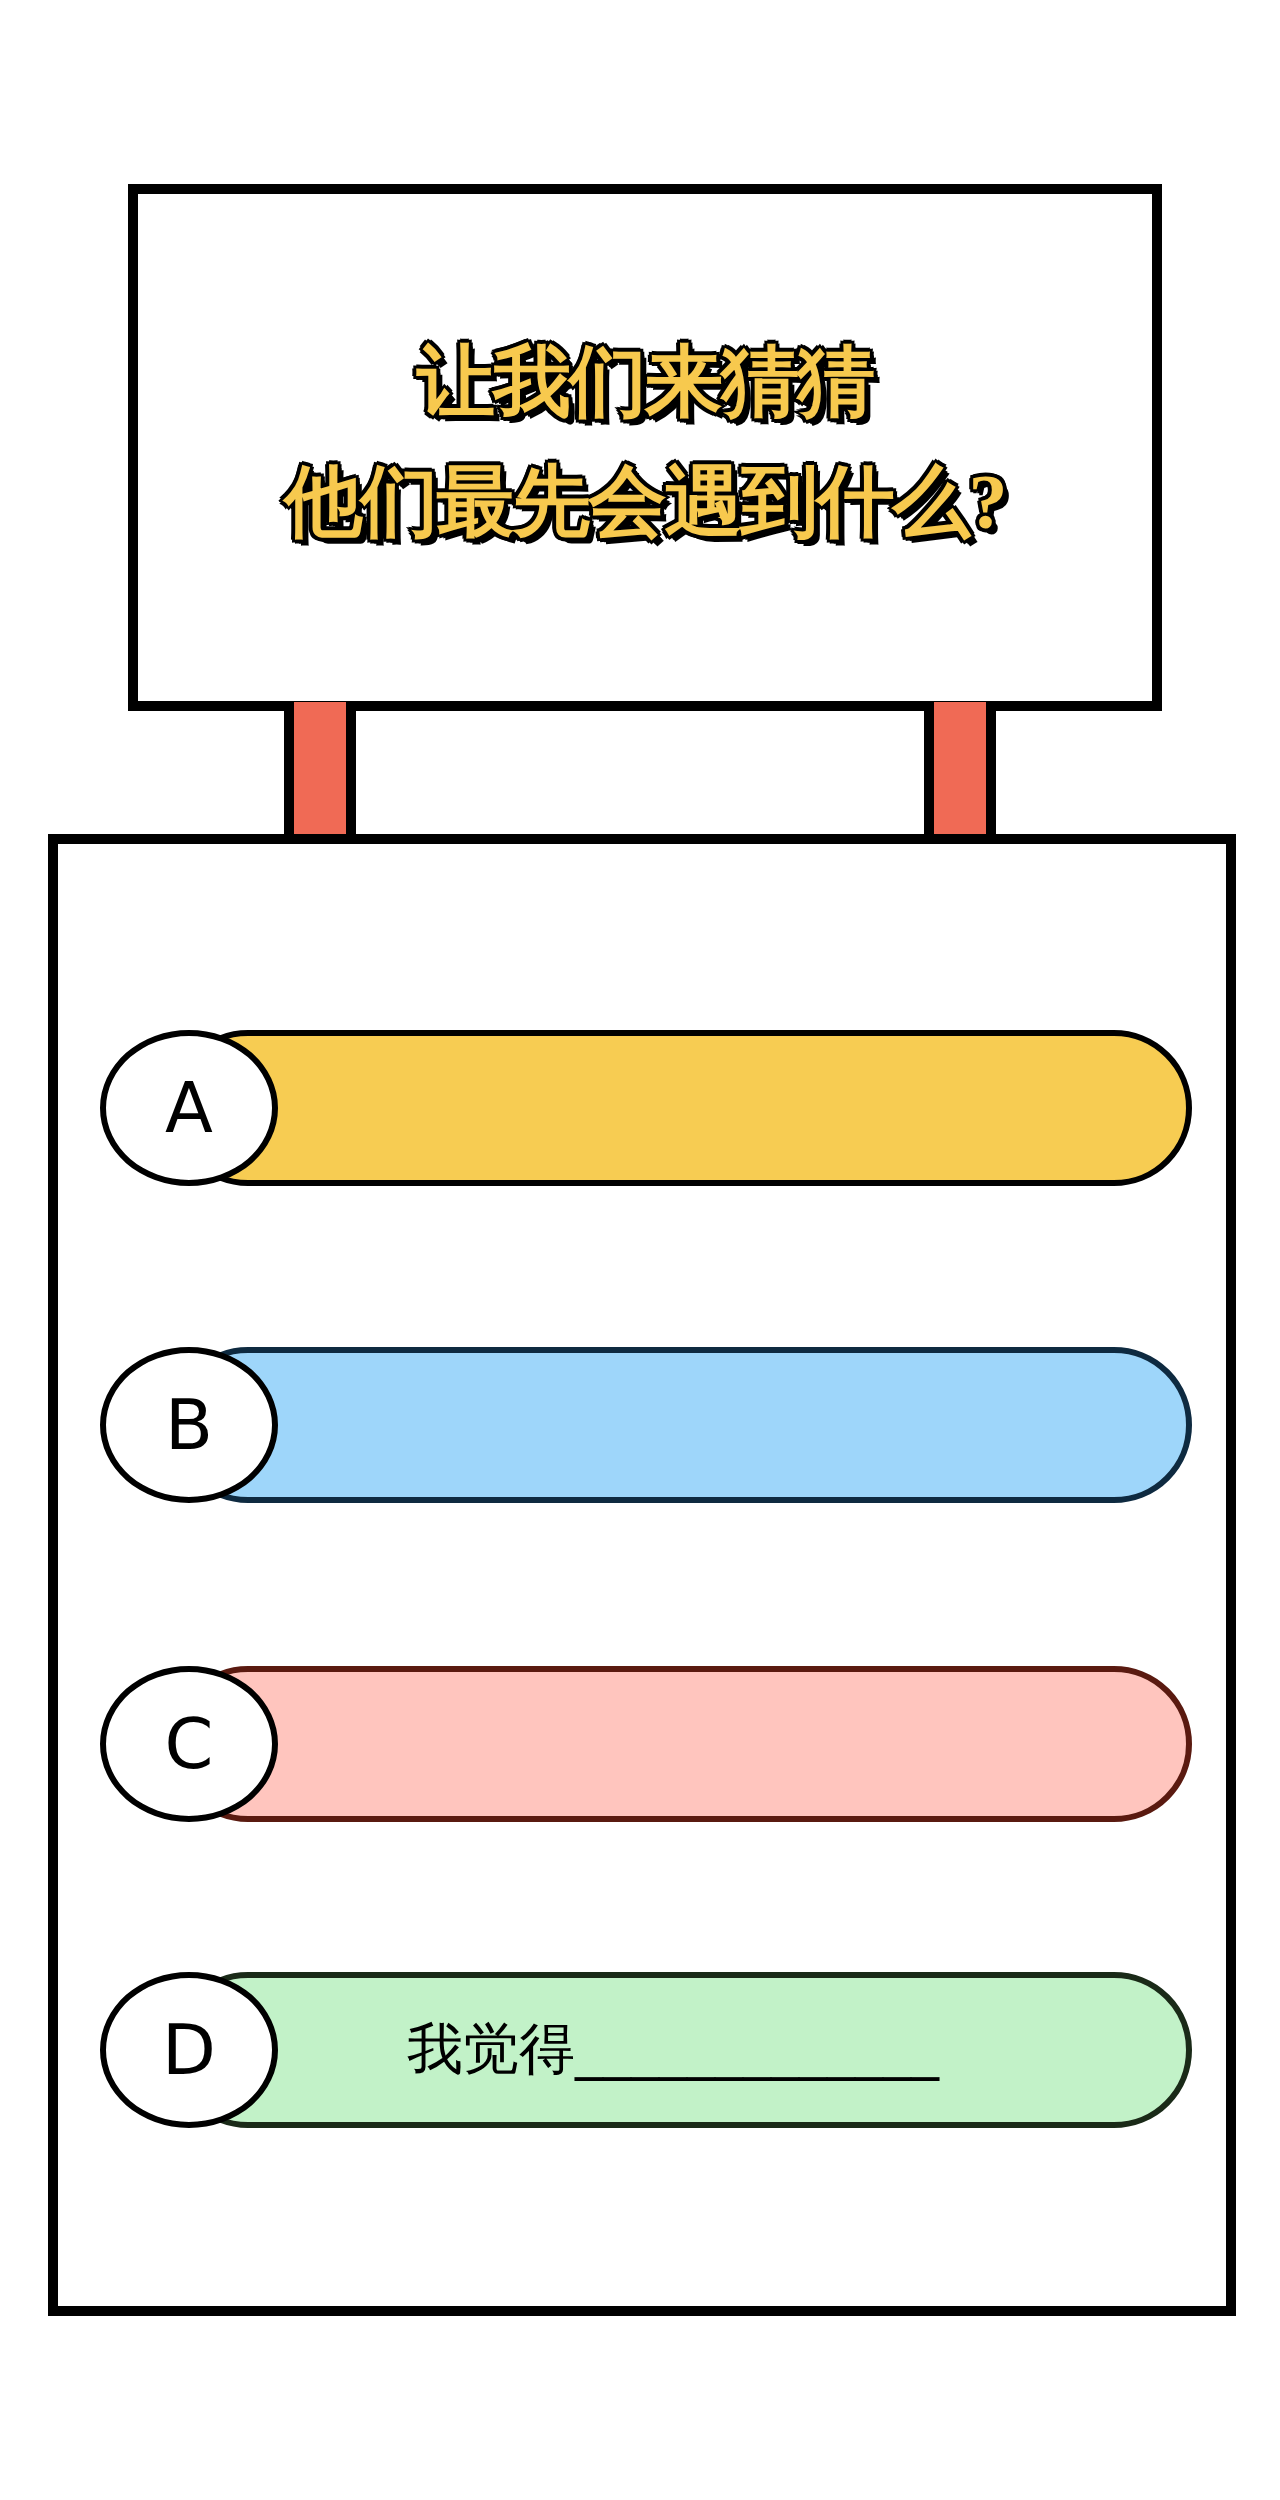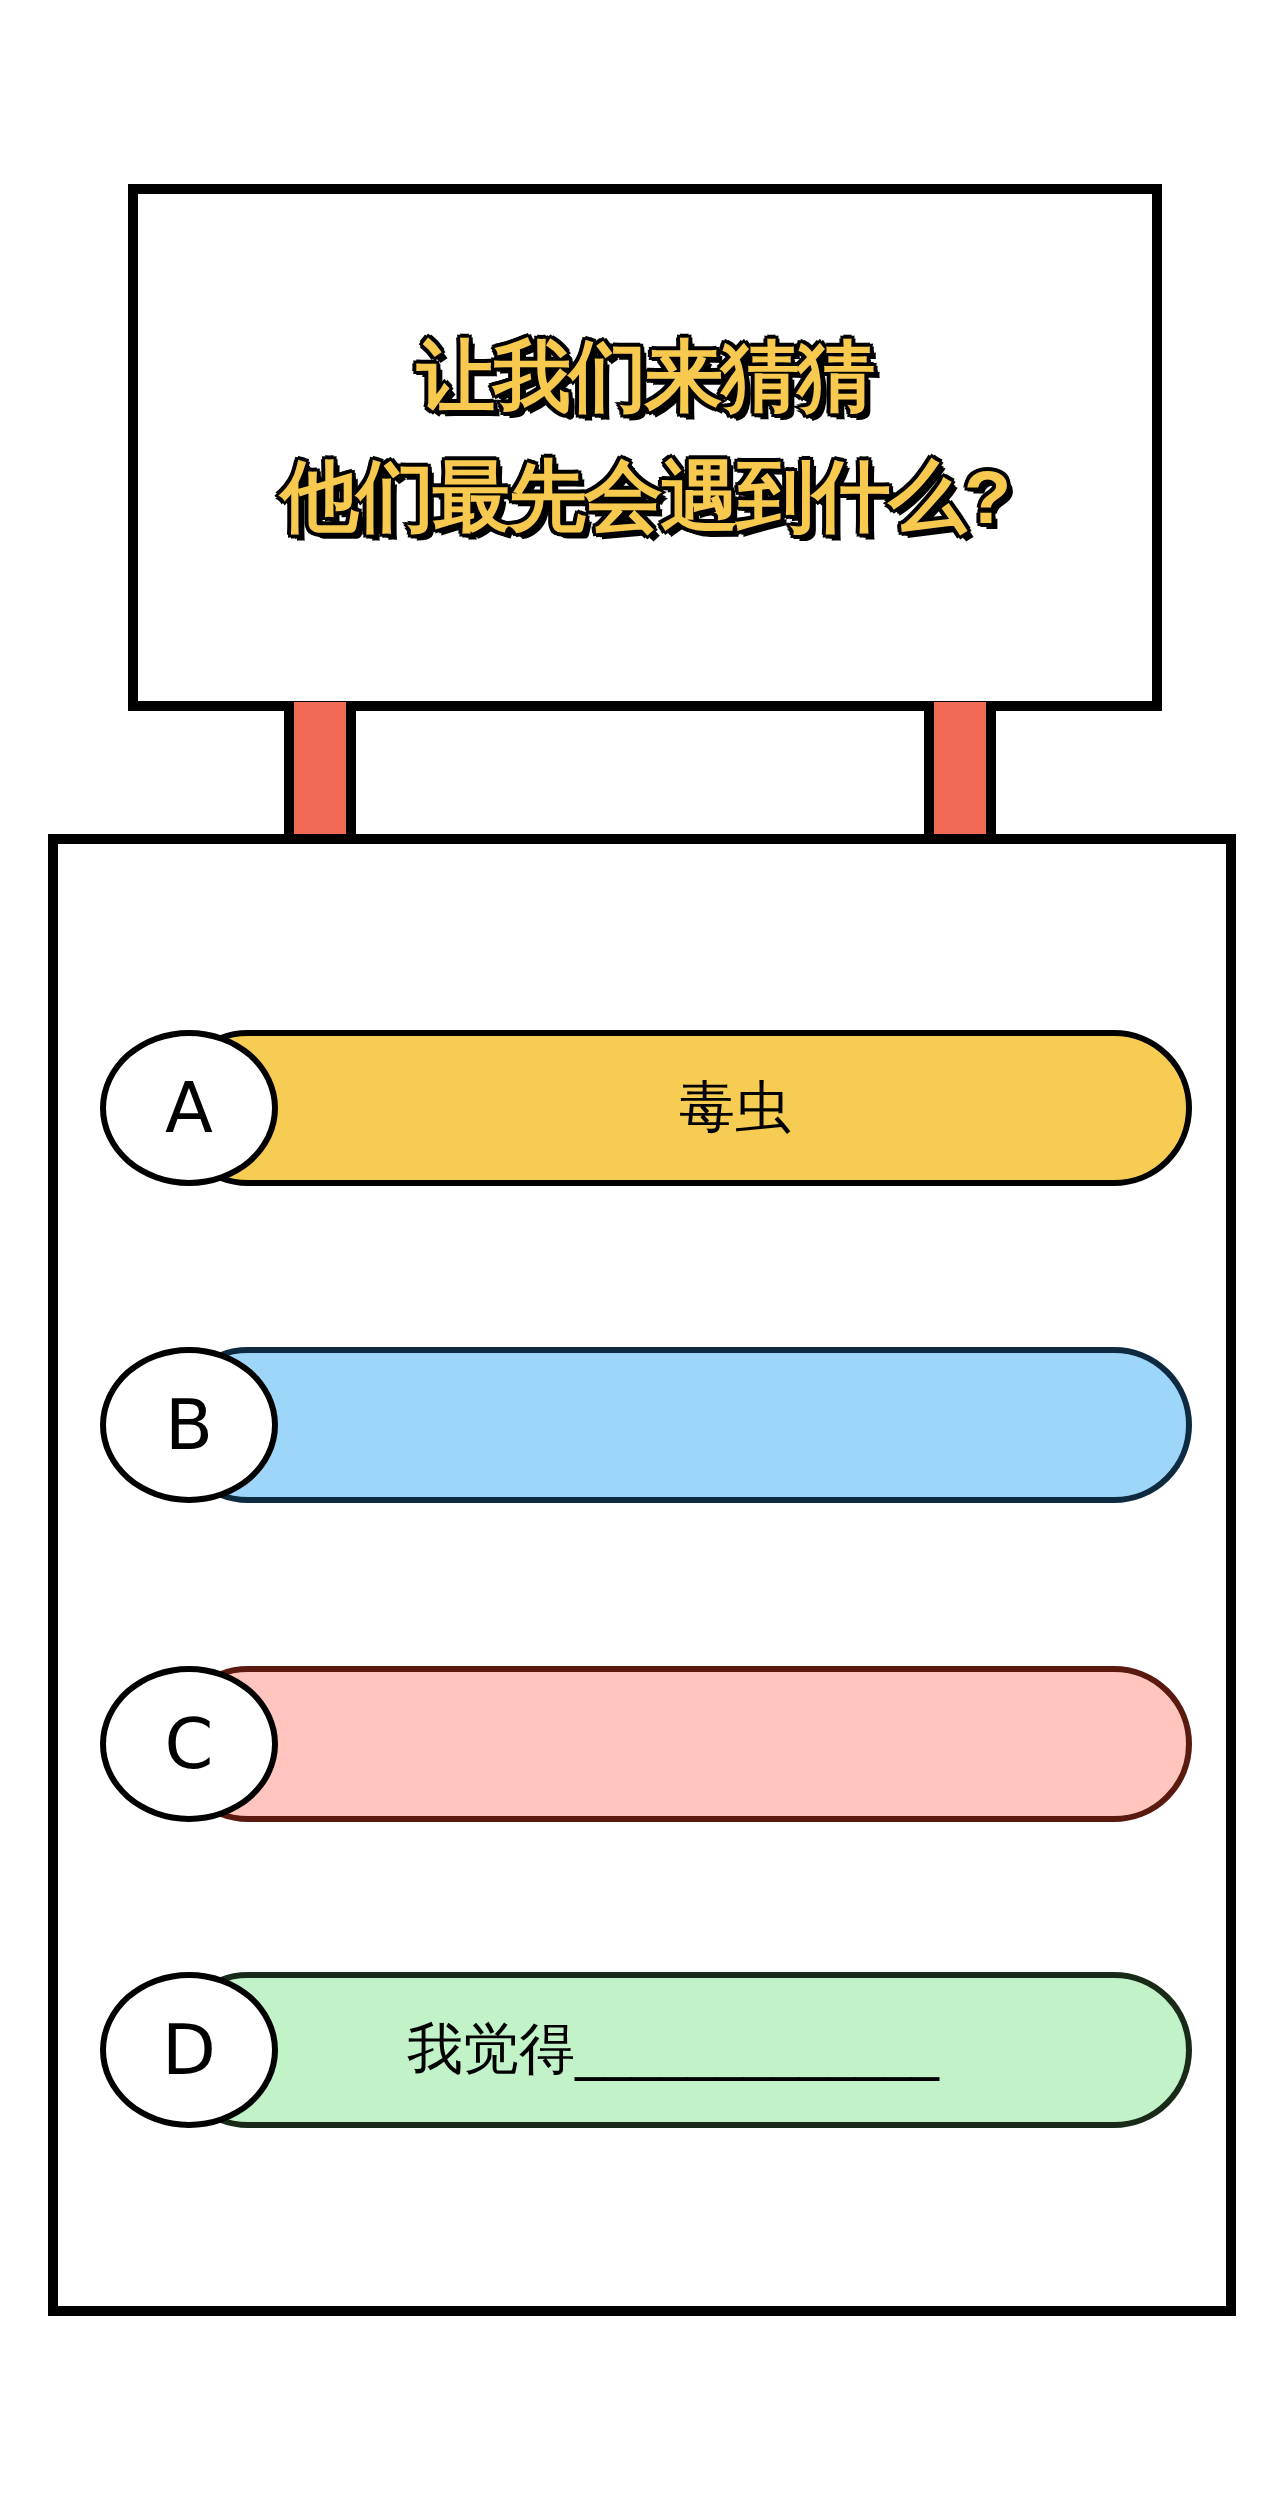--- a/index.html
+++ b/index.html
@@ -39,21 +39,21 @@
       text-shadow:
         4px 4px 0 #000,
         -3px -3px 0 #000,
         3px -3px 0 #000,
         -3px 3px 0 #000,
         0 4px 0 #000,
         4px 0 0 #000,
         -4px 0 0 #000,
         0 -4px 0 #000,
         6px 6px 0 #000;
-      font-family: Liberation Mono, monospace;
+      font-family: Liberation Serif, serif;
       white-space: nowrap;
     }
     .title-line-1 { top: 148px; }
     .title-line-2 { top: 268px; }
 
     .post {
       position: absolute;
       top: 702px;
       width: 72px;
       height: 142px;
@@ -138,21 +138,20 @@
 </div>
 
 <div class="post post-left"></div>
 <div class="post post-right"></div>
 
 <div class="bottom-board"></div>
 
 <div class="option option-a">
   <div class="option-pill" style="background:#F7CC52;border-color:#000000;"></div>
   <div class="option-circle">A</div>
-  <div class="option-text">毒虫</div>
 </div>
 
 <div class="option option-b">
   <div class="option-pill" style="background:#9ED6FA;border-color:#0E2A40;"></div>
   <div class="option-circle">B</div>
 </div>
 
 <div class="option option-c">
   <div class="option-pill" style="background:#FFC5BE;border-color:#5A1A10;"></div>
   <div class="option-circle">C</div>

